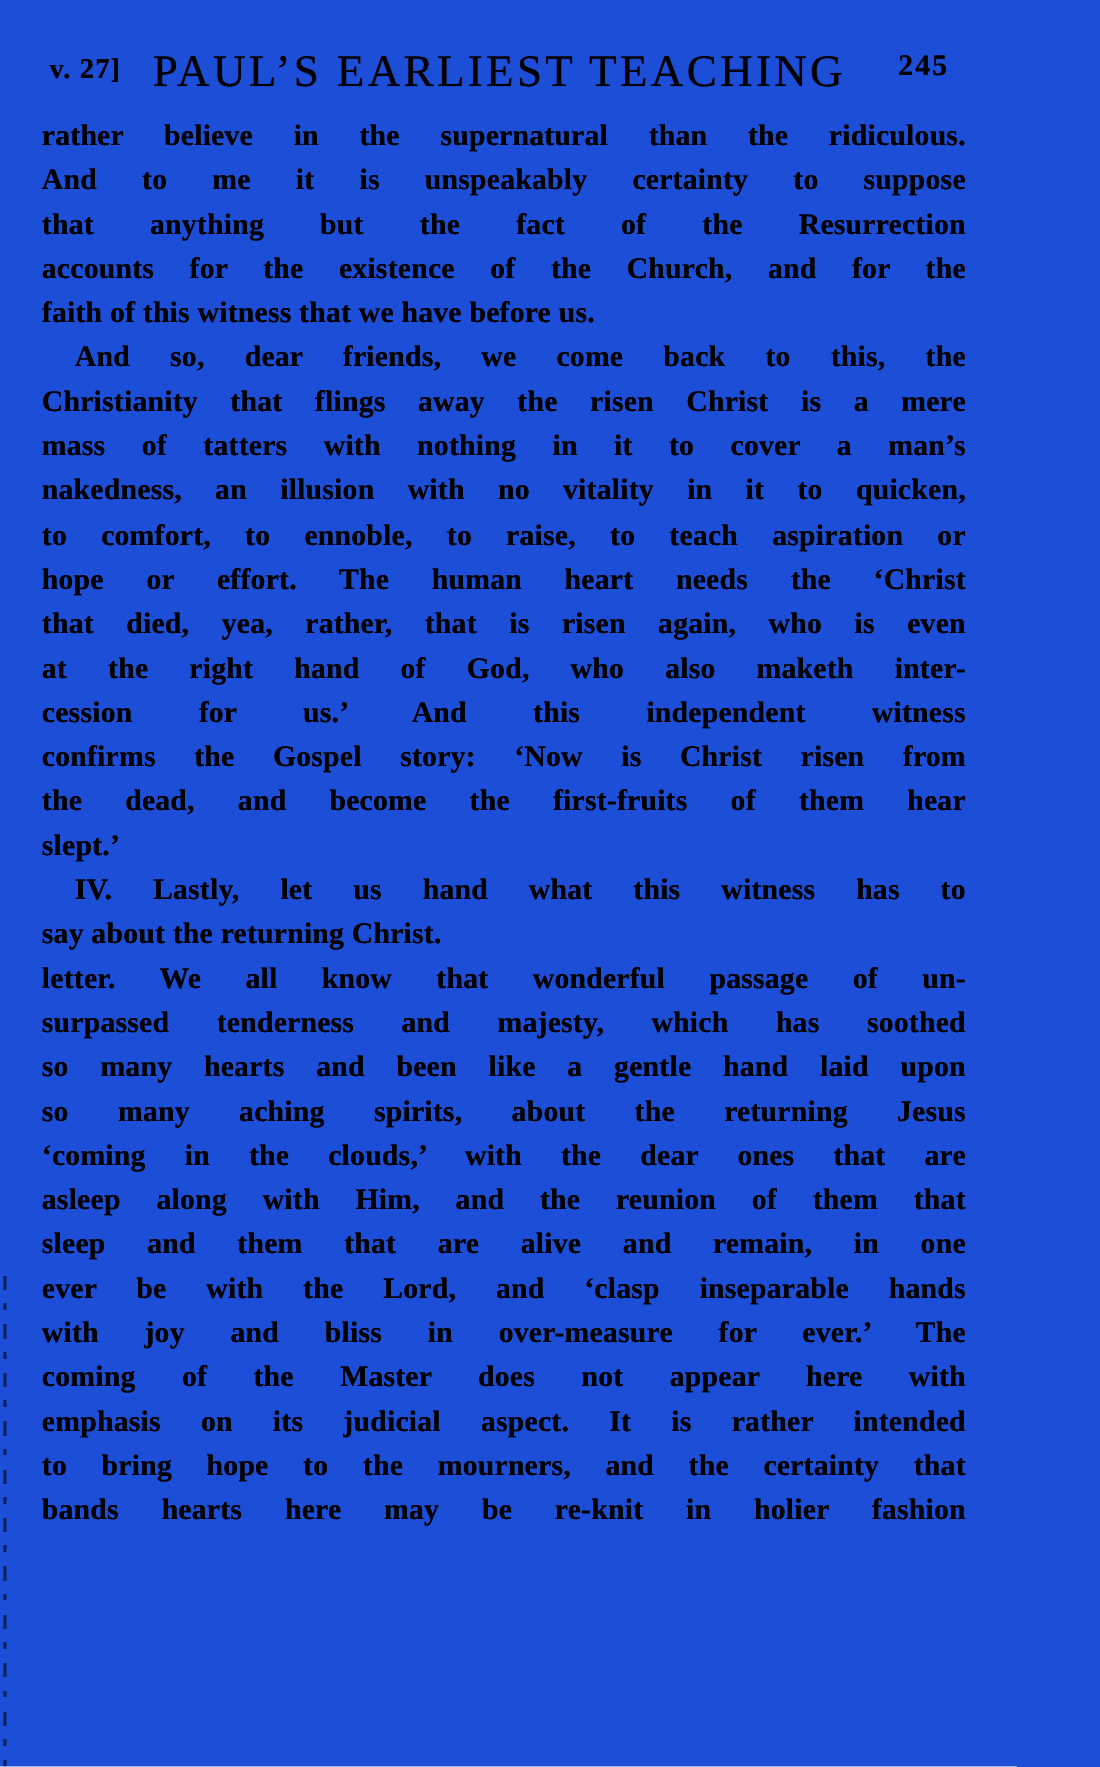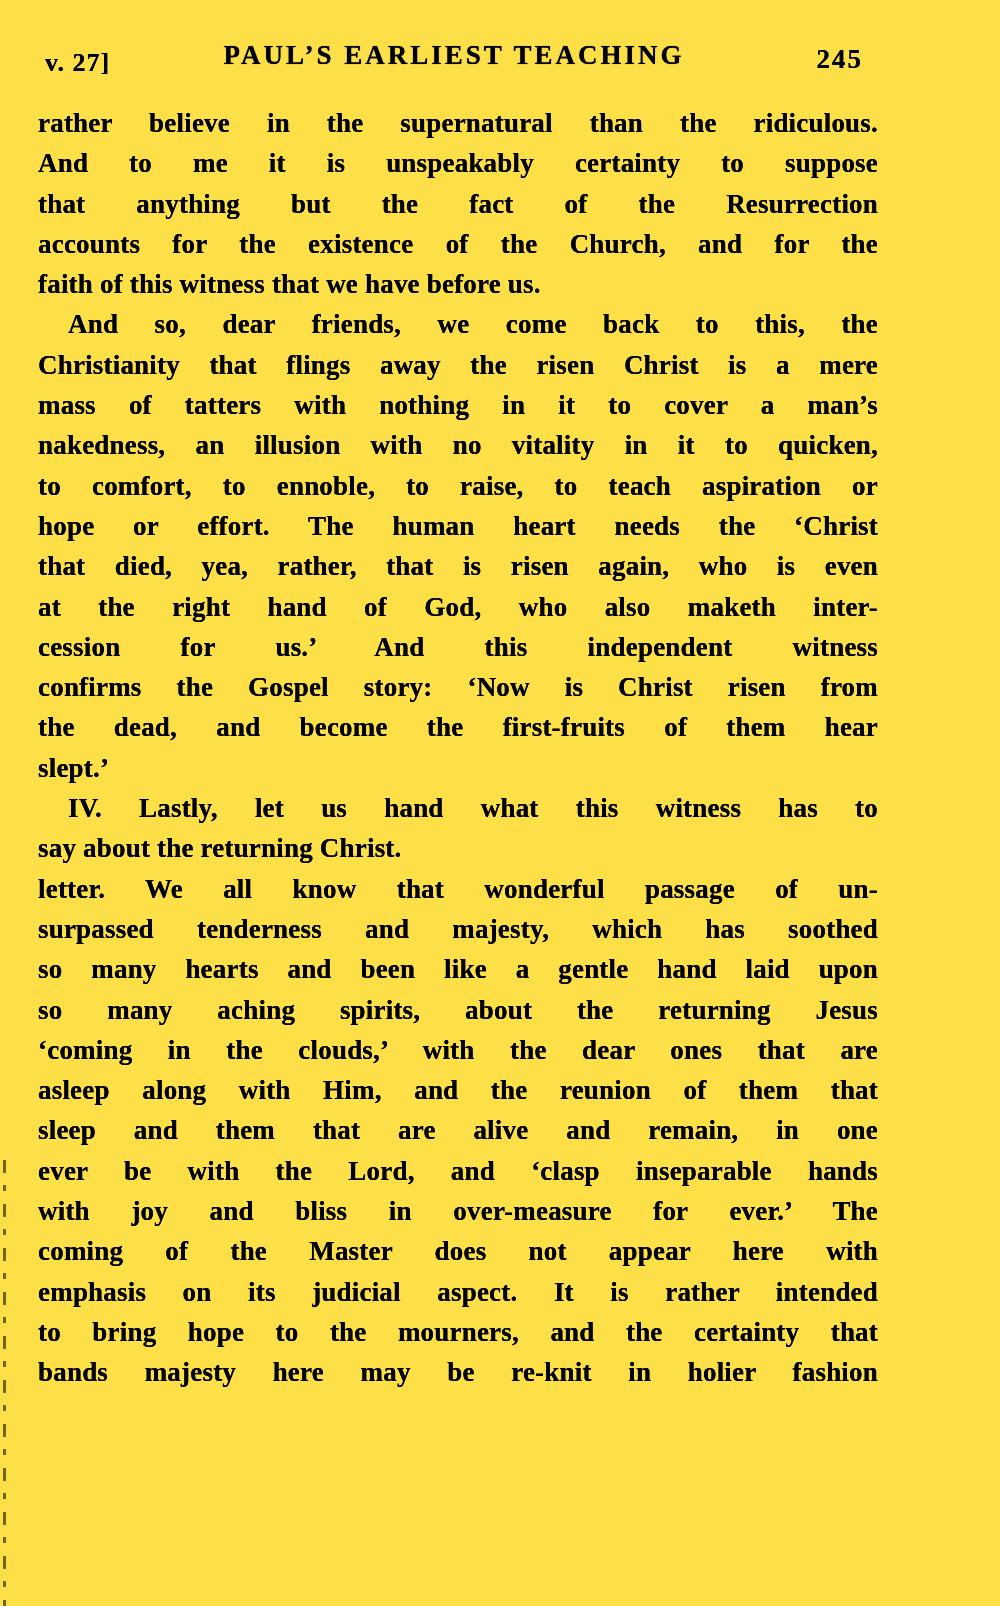--- a/index.html
+++ b/index.html
@@ -4,21 +4,21 @@
 <style>
   html, body {
     margin: 0;
     padding: 0;
     background: #ffffff;
   }
   .page {
     position: relative;
     width: 1000px;
     height: 1606px;
-    background: #fde047;
+    background: #1d4ed8;
     color: #000000;
     font-family: "Liberation Serif", "DejaVu Serif", serif;
     overflow: hidden;
   }
   .header {
     position: absolute;
     top: 40px;
     left: 45px;
     width: 818px;
     height: 46px;
@@ -31,22 +31,22 @@
     font-weight: 700;
     letter-spacing: 1px;
     text-shadow: 0 0 0.6px #000;
   }
   .title {
     position: absolute;
     left: 0;
     right: 0;
     top: 0;
     text-align: center;
-    font-size: 27px;
-    font-weight: 700;
+    font-size: 41px;
+    font-weight: 400;
     letter-spacing: 3px;
     text-shadow: 0 0 0.7px #000;
     white-space: nowrap;
   }
   .pagenum {
     position: absolute;
     right: 0;
     top: 4px;
     font-size: 27px;
     font-weight: 700;
@@ -126,17 +126,17 @@
       <div class="line">so many hearts and been like a gentle hand laid upon</div>
       <div class="line">so many aching spirits, about the returning Jesus</div>
       <div class="line">‘coming in the clouds,’ with the dear ones that are</div>
       <div class="line">asleep along with Him, and the reunion of them that</div>
       <div class="line">sleep and them that are alive and remain, in one</div>
       <div class="line">ever be with the Lord, and ‘clasp inseparable hands</div>
       <div class="line">with joy and bliss in over-measure for ever.’ The</div>
       <div class="line">coming of the Master does not appear here with</div>
       <div class="line">emphasis on its judicial aspect. It is rather intended</div>
       <div class="line">to bring hope to the mourners, and the certainty that</div>
-      <div class="line">bands majesty here may be re-knit in holier fashion</div>
+      <div class="line">bands hearts here may be re-knit in holier fashion</div>
     </div>
 
   <div class="edge-artifact"></div>
 </div>
 
 </body></html>

